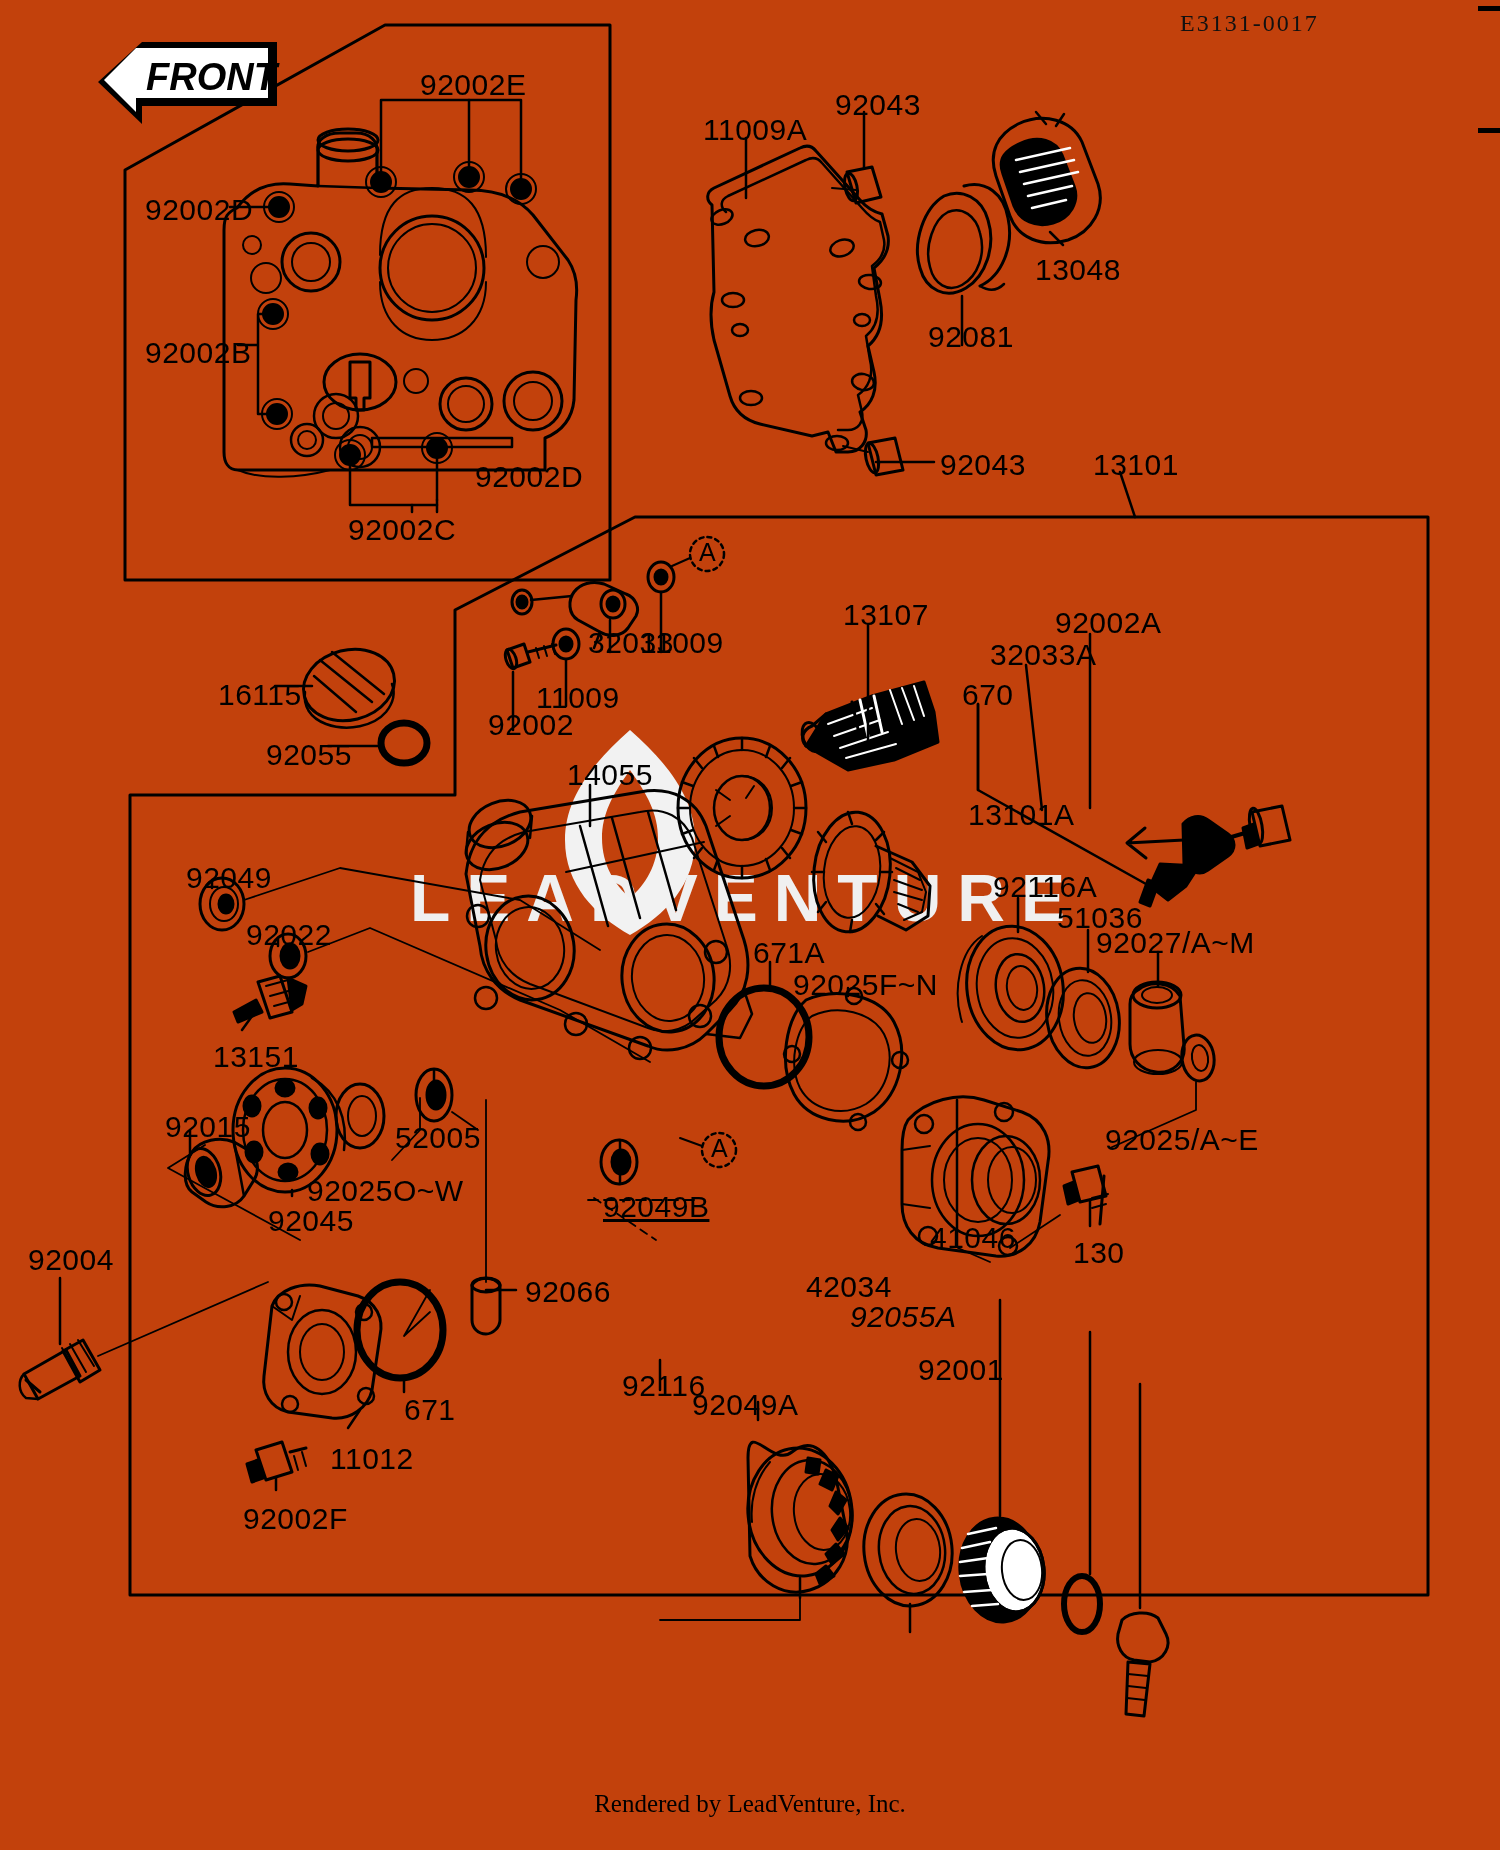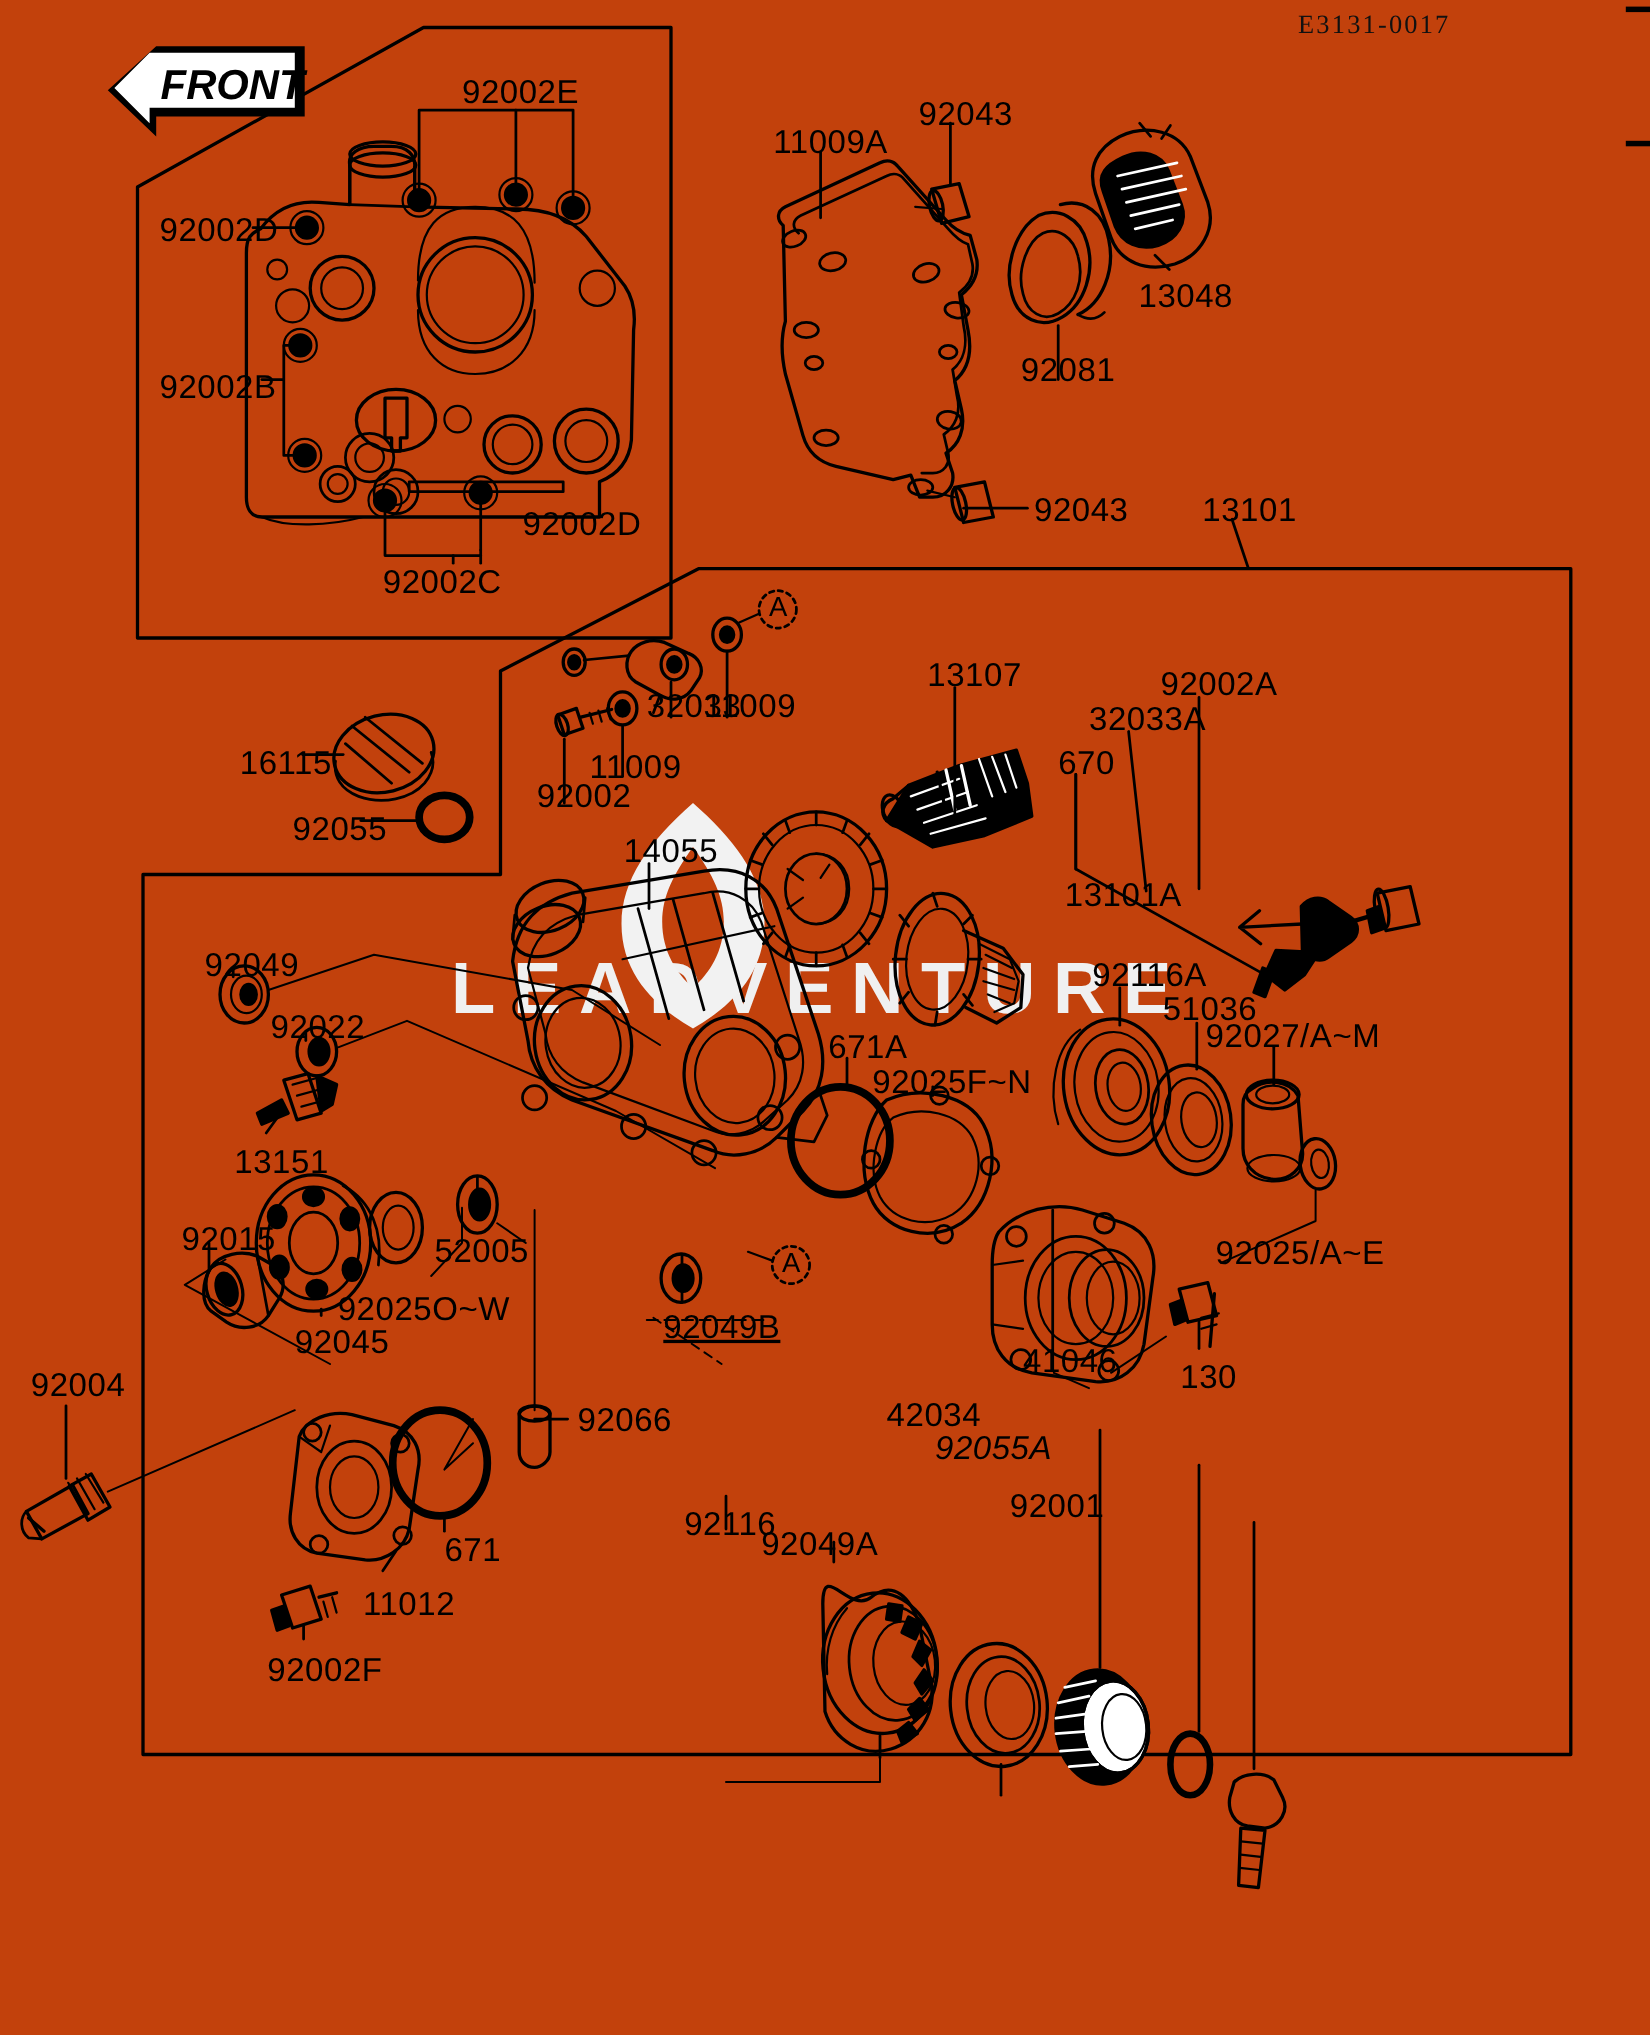--- a/index.html
+++ b/index.html
@@ -634,14 +634,15 @@
       <div class="lbl" style="left: 622px; top: 1371px;">92116</div>
       <div class="lbl" style="left: 692px; top: 1390px;">92049A</div>
       <div class="lbl" style="left: 806px; top: 1272px;">42034</div>
       <div class="lbl" style="left: 850px; top: 1302px; font-style: italic;">92055A</div>
       <div class="lbl" style="left: 918px; top: 1355px;">92001</div>
       <div class="lbl" style="left: 404px; top: 1395px;">671</div>
       <div class="lbl" style="left: 330px; top: 1444px;">11012</div>
       <div class="lbl" style="left: 243px; top: 1504px;">92002F</div>
     </div>
 
+  <div class="footer" style="left:0;top:1790px;">Rendered by LeadVenture, Inc.</div>
 
 </div>
 
 </body></html>

